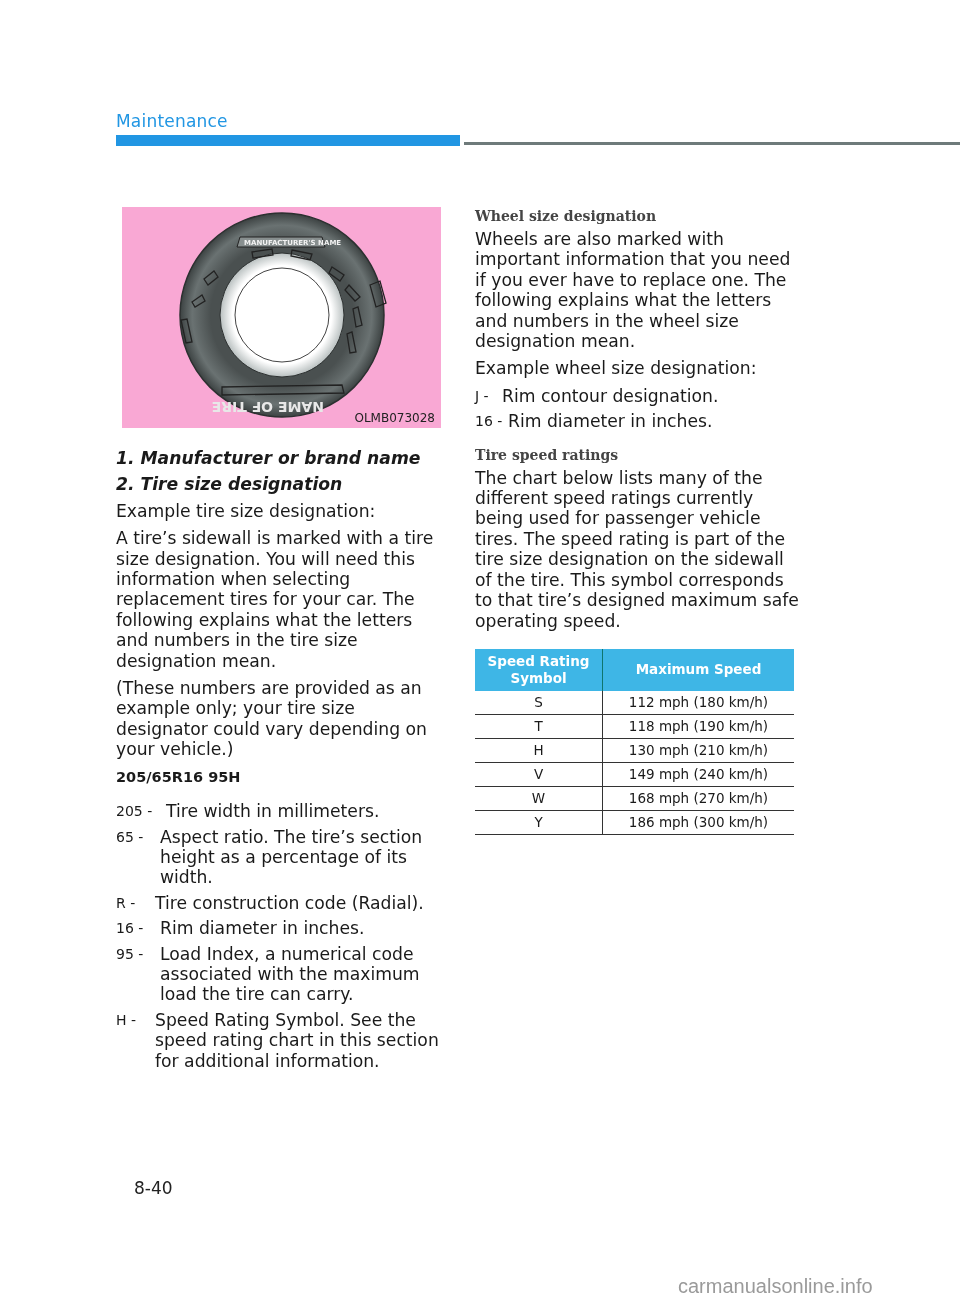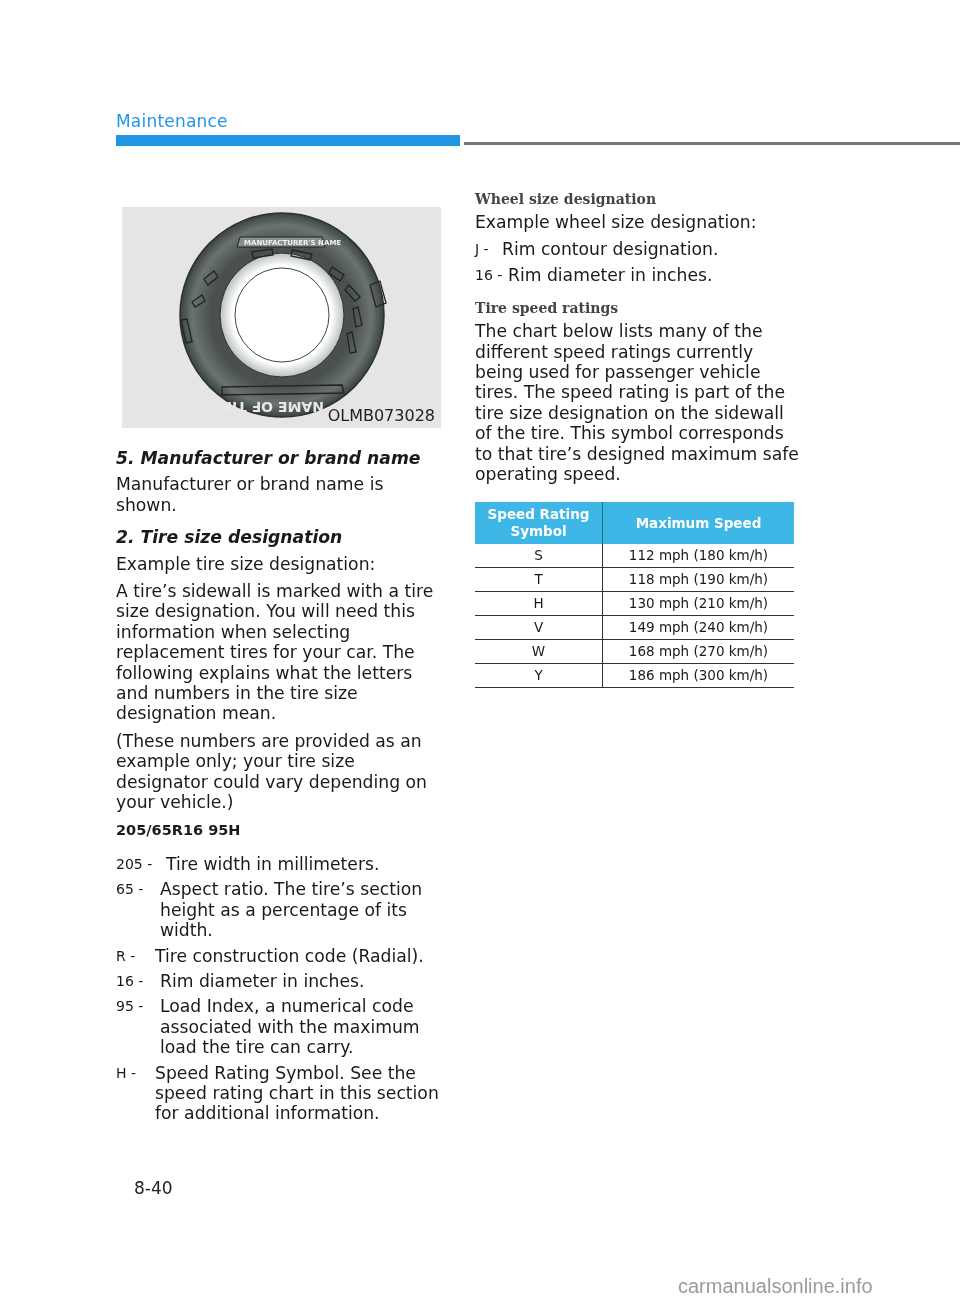--- a/index.html
+++ b/index.html
@@ -12,28 +12,28 @@
     position: absolute; left: 116px; top: 111px; font-size: 17px; color: #2196e3;
     letter-spacing: 0.2px;
   }
   .header-bar-blue {
     position: absolute; left: 116px; top: 135px; width: 344px; height: 11px; background: #2196e3;
   }
   .header-bar-gray {
     position: absolute; left: 464px; top: 142px; width: 496px; height: 3px; background: #6e7a7a;
   }
   .figure {
-    position: absolute; left: 122px; top: 207px; width: 319px; height: 221px; background: #e5e5e5;
+    position: absolute; left: 122px; top: 207px; width: 319px; height: 221px; background: #f9a8d4;
   }
   .figure-code {
-    position: absolute; right: 6px; bottom: 3px; font-size: 16px; color: #222;
+    position: absolute; right: 6px; bottom: 3px; font-size: 12px; color: #222;
   }
   .col { position: absolute; font-size: 17.2px; line-height: 20.4px; }
   .col-left { left: 116px; top: 448px; width: 330px; }
-  .col-right { left: 475px; top: 190px; width: 325px; }
+  .col-right { left: 475px; top: 207px; width: 325px; }
   p { margin: 0 0 7px 0; }
   .subhead-italic { font-weight: bold; font-style: italic; margin-bottom: 6px; }
   .serif-head {
     font-family: "DejaVu Serif", "Liberation Serif", serif; font-weight: bold;
     font-size: 14px; color: #444; margin: 0 0 4px 0; line-height: 18px;
   }
   .code-bold { font-weight: bold; font-size: 14.5px; margin: 2px 0 14px 0; }
   .def { display: flex; margin-bottom: 5px; }
   .def-key { font-size: 14px; white-space: nowrap; padding-top: 0px; }
   .def-text { flex: 1; }
@@ -94,22 +94,21 @@
       <path d="M 100 180 L 220 178 L 222 186 L 100 188 Z"></path>
     </g>
     <path d="M 118 30 L 200 30 L 203 40 L 115 40 Z" fill="#888f8f" stroke="#222" stroke-width="1"></path>
     <text font-size="7" fill="#f2f2f2" font-weight="bold" x="122" y="38">MANUFACTURER'S NAME</text>
     <text font-size="14" fill="#e8e8e8" font-weight="bold" transform="rotate(180 160 200)" x="118" y="205">NAME OF TIRE</text>
   </svg>
   <div class="figure-code">OLMB073028</div>
 </div>
 
 <div class="col col-left">
-  <p class="subhead-italic">5.  Manufacturer or brand name</p>
-  <p style="margin-bottom:12px;">Manufacturer or brand name is shown.</p>
+  <p class="subhead-italic">1.  Manufacturer or brand name</p>
   <p class="subhead-italic">2.  Tire size designation</p>
   <p>Example tire size designation:</p>
   <p>A tire’s sidewall is marked with a tire size designation. You will need this information when selecting replacement tires for your car. The following explains what the letters and numbers in the tire size designation mean.</p>
   <p>(These numbers are provided as an example only; your tire size designator could vary depending on your vehicle.)</p>
   <div class="code-bold">205/65R16 95H</div>
 
   <div class="def">
     <span class="def-key" style="width:50px">205 -</span>
     <span class="def-text">Tire width in millimeters.</span>
   </div>
@@ -130,20 +129,21 @@
     <span class="def-text">Load Index, a numerical code associated with the maximum load the tire can carry.</span>
   </div>
   <div class="def">
     <span class="def-key" style="width:39px">H -</span>
     <span class="def-text">Speed Rating Symbol. See the speed rating chart in this section for additional information.</span>
   </div>
 </div>
 
 <div class="col col-right">
   <div class="serif-head">Wheel size designation</div>
+  <p>Wheels are also marked with important information that you need if you ever have to replace one. The following explains what the letters and numbers in the wheel size designation mean.</p>
   <p>Example wheel size designation:</p>
 
   <div class="def">
     <span class="def-key" style="width:27px">J -</span>
     <span class="def-text">Rim contour designation.</span>
   </div>
   <div class="def" style="margin-bottom:14px;">
     <span class="def-key" style="width:33px">16 -</span>
     <span class="def-text">Rim diameter in inches.</span>
   </div>

